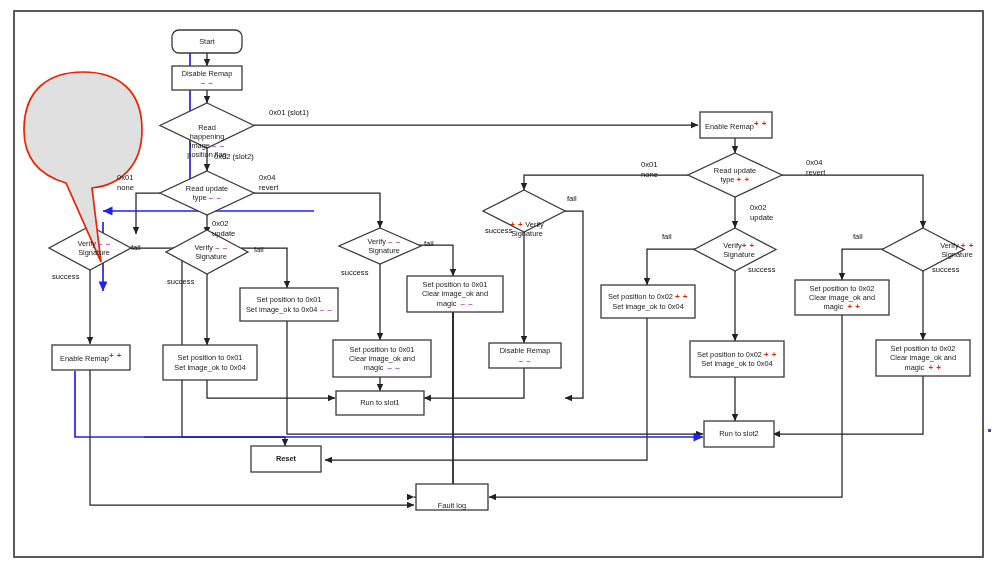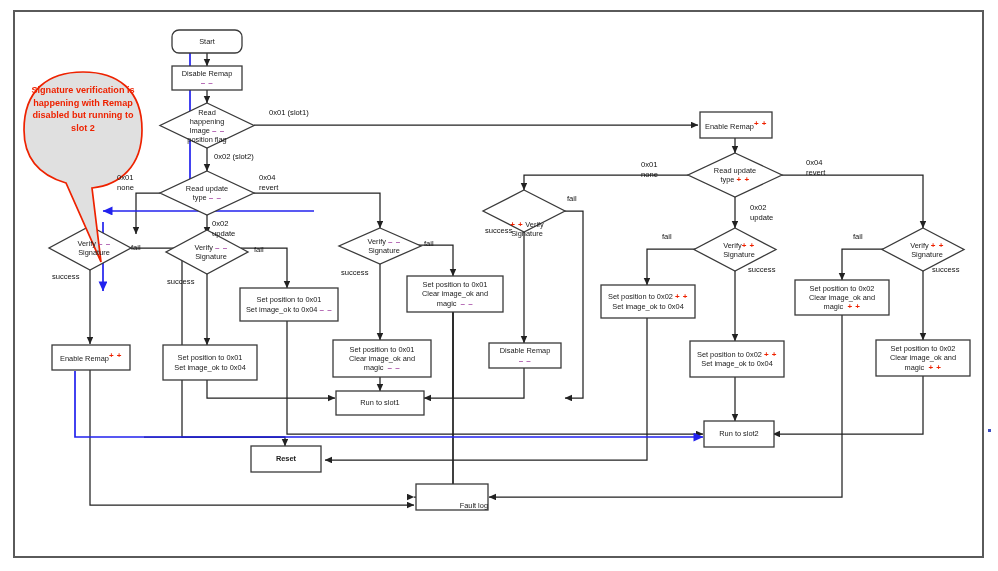--- a/index.html
+++ b/index.html
@@ -153,21 +153,21 @@
                L101,262 L66,183 C42,176 24,160 24,130 z" fill="#e0e0e0" stroke="#ee2200" stroke-width="1.7"></path>
     </g>
   </svg>
 
   <div class="nodetxt" style="left:172px;top:30px;width:70px;height:23px;">
     <span>Start</span>
   </div>
   <div class="nodetxt" style="left:172px;top:66px;width:70px;height:24px;">
     <span><em style="font-style:normal">Disable Remap</em><br><i class="mk minus" style="font-style:normal">– –</i></span>
   </div>
-  <div class="nodetxt" style="left:160px;top:101px;width:94px;height:50px;">
+  <div class="nodetxt" style="left:160px;top:116px;width:94px;height:50px;">
     <span><b style="font-weight:normal">Read</b><br>
       <b style="font-weight:normal">happening</b><br>
       <b style="font-weight:normal">Image</b>&nbsp;<i class="mk minus" style="font-style:normal">– –</i><br>
       <b style="font-weight:normal">position flag</b></span>
   </div>
   <div class="nodetxt" style="left:166px;top:180px;width:82px;height:26px;">
     <span><b style="font-weight:normal">Read update</b><br>
       <b style="font-weight:normal">type</b>&nbsp;<i class="mk minus" style="font-style:normal">– –</i></span>
   </div>
   <div class="nodetxt" style="left:56px;top:237px;width:76px;height:22px;">
@@ -218,21 +218,21 @@
     <span><b style="font-weight:normal">Enable Remap</b><i class="mk plus" style="font-style:normal;vertical-align:super">+ +</i></span>
   </div>
   <div class="nodetxt" style="left:694px;top:162px;width:82px;height:26px;">
     <span><b style="font-weight:normal">Read update</b><br>
       <b style="font-weight:normal">type</b>&nbsp;<i class="mk plus" style="font-style:normal">+ +</i></span>
   </div>
   <div class="nodetxt" style="left:701px;top:239px;width:76px;height:22px;">
     <span><b style="font-weight:normal">Verify</b><i class="mk plus" style="font-style:normal">+ +</i><br>
       <b style="font-weight:normal">Signature</b></span>
   </div>
-  <div class="nodetxt" style="left:889px;top:239px;width:76px;height:22px;">
+  <div class="nodetxt" style="left:919px;top:239px;width:76px;height:22px;">
     <span><b style="font-weight:normal">Verify</b>&nbsp;<i class="mk plus" style="font-style:normal">+ +</i><br>
       <b style="font-weight:normal">Signature</b></span>
   </div>
   <div class="nodetxt" style="left:601px;top:285px;width:94px;height:33px;">
     <span><b style="font-weight:normal">Set position to 0x02</b>&nbsp;<i class="mk plus" style="font-style:normal">+ +</i><br>
       <b style="font-weight:normal">Set image_ok to 0x04</b></span>
   </div>
   <div class="nodetxt" style="left:690px;top:341px;width:94px;height:36px;">
     <span><b style="font-weight:normal">Set position to 0x02</b>&nbsp;<i class="mk plus" style="font-style:normal">+ +</i><br>
       <b style="font-weight:normal">Set image_ok to 0x04</b></span>
@@ -246,21 +246,21 @@
     <span><b style="font-weight:normal">Set position to 0x02</b><br>
       <b style="font-weight:normal">Clear image_ok and</b><br>
       <b style="font-weight:normal">magic</b>&nbsp;&nbsp;<i class="mk plus" style="font-style:normal">+ +</i></span>
   </div>
   <div class="nodetxt" style="left:704px;top:421px;width:70px;height:26px;">
     <span>Run to slot2</span>
   </div>
   <div class="nodetxt" style="left:251px;top:446px;width:70px;height:26px;font-weight:bold;">
     <span>Reset</span>
   </div>
-  <div class="nodetxt" style="left:416px;top:484px;width:72px;height:43px;text-align:right;">
+  <div class="nodetxt" style="left:416px;top:484px;width:72px;height:43px;">
     <span>Fault log</span>
   </div>
 
   <div class="lbl" style="left:269px;top:108px;">0x01  (slot1)</div>
   <div class="lbl" style="left:214px;top:152px;">0x02  (slot2)</div>
   <div class="lbl" style="left:117px;top:173px;">
     <span>0x01</span><br><span>none</span>
   </div>
   <div class="lbl" style="left:259px;top:173px;">
     <span>0x04</span><br><span>revert</span>
@@ -284,16 +284,15 @@
     <span>0x04</span><br><span>revert</span>
   </div>
   <div class="lbl" style="left:750px;top:203px;">
     <span>0x02</span><br><span>update</span>
   </div>
   <div class="lbl" style="left:662px;top:232px;">fail</div>
   <div class="lbl" style="left:748px;top:265px;">success</div>
   <div class="lbl" style="left:853px;top:232px;">fail</div>
   <div class="lbl" style="left:932px;top:265px;">success</div>
 
-  <div class="bubbletxt">Signature verification is happening with Remap disabled but running to slot 2</div>
   <div class="bluedot"></div>
 
 </div>
 
 </body></html>

